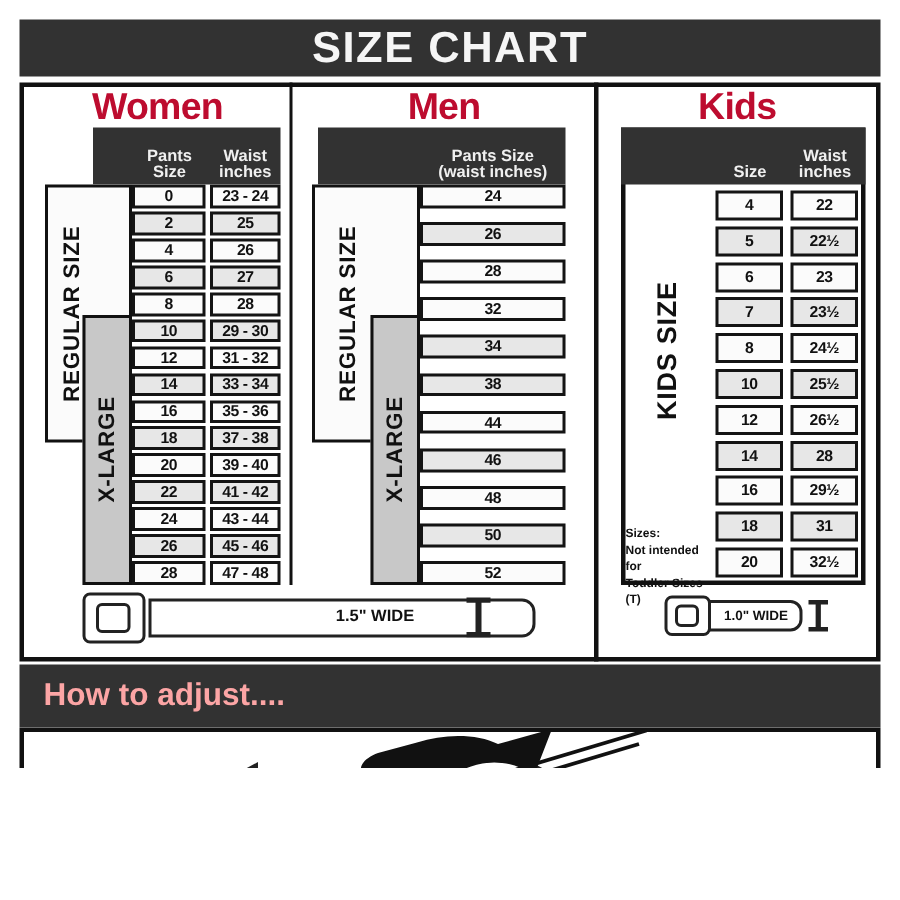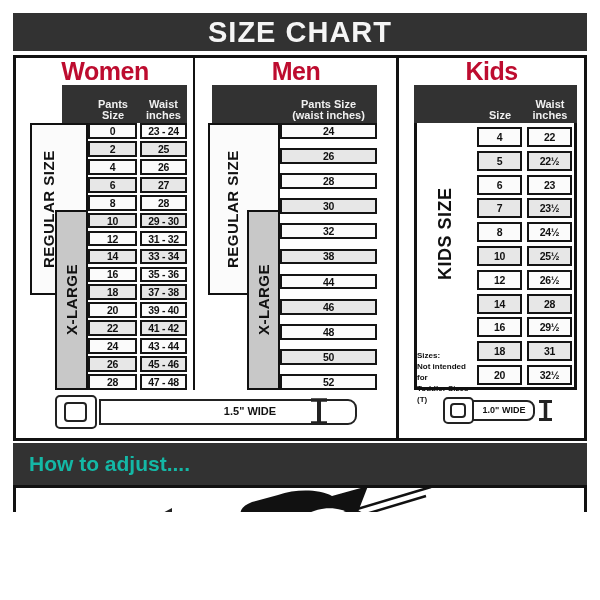--- a/index.html
+++ b/index.html
@@ -31,21 +31,21 @@
   .m-rows .trow{height:15.8px;} .m-rows .c1{width:100%;}
   .k-rows .trow{height:20px;gap:5px;}
   .k-rows .c1{width:45px;} .k-rows .c2{width:45px;}
   .kids-frame{border:3px solid #111;box-sizing:border-box;background:#fff;}
   .note{font-size:8px;font-weight:bold;line-height:11px;}
   .buckle-o{box-sizing:border-box;border:2.5px solid #222;border-radius:5px;background:#fff;}
   .buckle-i{box-sizing:border-box;border:2.5px solid #222;border-radius:4px;background:#fff;}
   .strap{box-sizing:border-box;border:2px solid #222;background:#fff;}
   .belt-label{font-weight:bold;text-align:center;}
   .adjust-bar{left:13px;top:443px;width:574px;height:42px;display:flex;align-items:center;}
-  .adjust-bar span{font-size:21px;font-weight:bold;padding-left:16px;color:#14b8a6;}
+  .adjust-bar span{font-size:21px;font-weight:bold;padding-left:16px;color:#fca5a5;}
   .bottom-frame{left:13px;top:485px;width:574px;height:104px;border:3px solid #111;box-sizing:border-box;background:#fff;}
   .dir-label{font-size:19px;font-weight:bold;text-align:center;letter-spacing:0.5px;z-index:4;}
   svg{display:block;}
 </style>
 </head>
 <body>
 
 <div class="page">
 
   <div class="abs darkbar title-bar">
@@ -170,28 +170,28 @@
       </div>
 
       <div class="trow odd">
         <div class="cell c1">26</div>
       </div>
 
       <div class="trow even">
         <div class="cell c1">28</div>
       </div>
 
-      <div class="trow odd">
-        <div class="cell c1">30</div>
-      </div>
 
       <div class="trow even">
         <div class="cell c1">32</div>
       </div>
 
+      <div class="trow odd">
+        <div class="cell c1">34</div>
+      </div>
 
 
       <div class="trow odd">
         <div class="cell c1">38</div>
       </div>
 
 
 
       <div class="trow even">
         <div class="cell c1">44</div>

